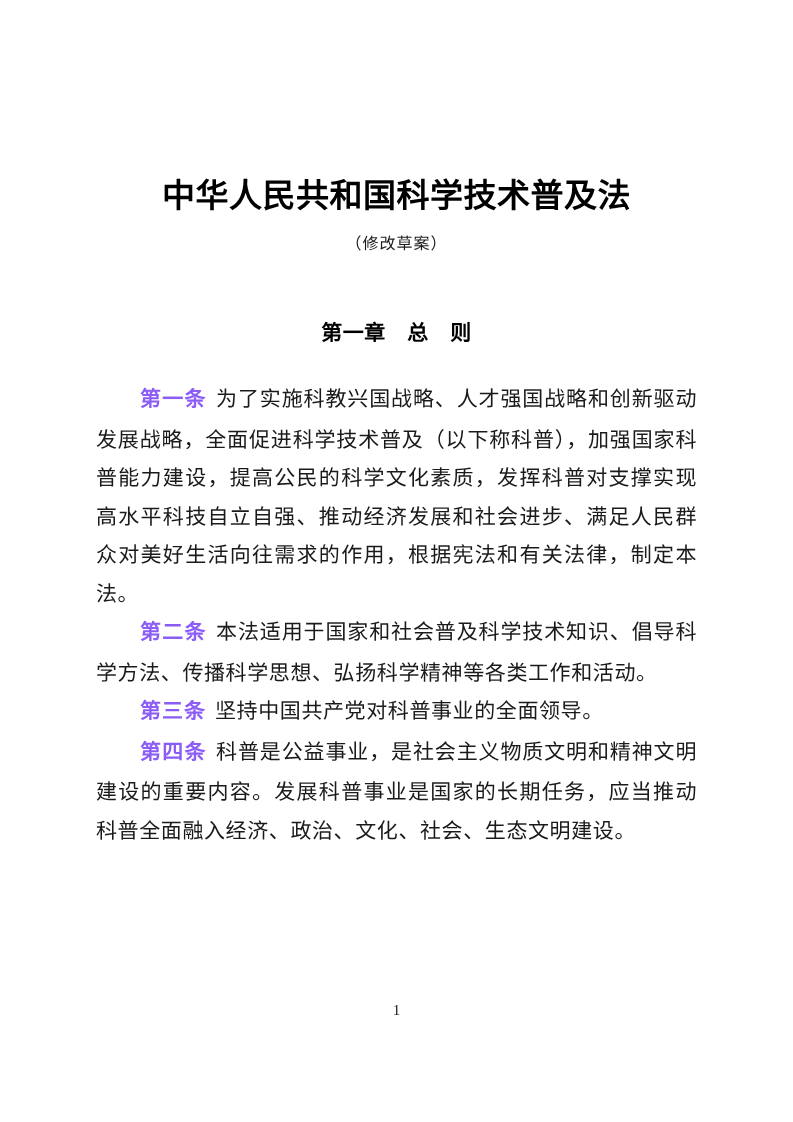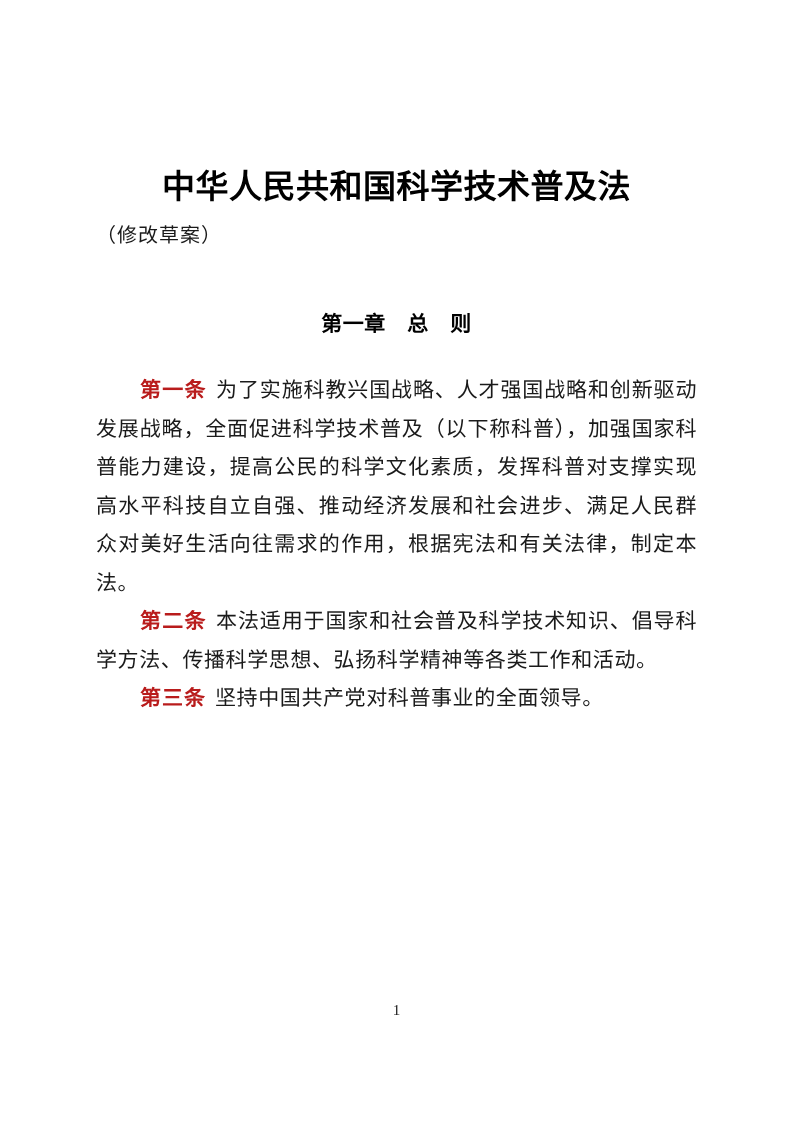--- a/index.html
+++ b/index.html
@@ -18,43 +18,44 @@
     overflow: hidden;
     font-family: "Liberation Serif", "DejaVu Serif", serif;
     color: #111111;
     -webkit-font-smoothing: antialiased;
   }
 
   
   .content {
     position: absolute;
     left: 96px;
-    top: 3px;
+    top: 12px;
     width: 601px;
   }
 
   
   .doc-title {
     margin: 0;
     padding-top: 162px;
     text-align: center;
     font-family: "DejaVu Sans", "Liberation Sans", sans-serif;
     font-weight: 700;
     font-size: 33px;
     line-height: 44px;
     letter-spacing: 0.5px;
     color: #000000;
   }
 
   .doc-subtitle {
     margin: 0;
     padding-top: 12px;
+    text-align: center;
     font-family: Liberation Sans, sans-serif;
     font-weight: 400;
-    font-size: 20px;
+    font-size: 16px;
     line-height: 28px;
     letter-spacing: 1px;
     color: #1a1a1a;
   }
 
   
   .chapter-heading {
     margin: 16px;
     padding-top: 44px;
     text-align: center;
@@ -79,25 +80,25 @@
     text-align: justify;
     text-justify: inter-character;
     text-align-last: left;
     letter-spacing: 0.6px;
     text-indent: 44px;
     color: #1a1a1a;
     word-break: break-all;
   }
 
   p.para .article-no {
-    font-family: Liberation Sans, sans-serif;
+    font-family: Liberation Mono, monospace;
     font-weight: 700;
     font-size: 21px;
     letter-spacing: 1px;
-    color: #b91c1c;
+    color: #8b5cf6;
   }
 
   p.para .gap {
     display: inline-block;
     width: 9px;
   }
 
   
   .page-number {
     position: absolute;
@@ -132,19 +133,22 @@
 
       <p class="para">
         <span class="article-no">第二条</span><span class="gap"></span><span class="article-text">本法适用于国家和社会普及科学技术知识、倡导科学方法、传播科学思想、弘扬科学精神等各类工作和活动。</span>
       </p>
 
       <p class="para">
         <span class="article-no">第三条</span><span class="gap"></span><span class="article-text">坚持中国共产党对科普事业的全面领导。</span>
       </p>
 
 
+      <p class="para">
+        <span class="article-no">第四条</span><span class="gap"></span><span class="article-text">科普是公益事业，是社会主义物质文明和精神文明建设的重要内容。发展科普事业是国家的长期任务，应当推动科普全面融入经济、政治、文化、社会、生态文明建设。</span>
+      </p>
 
     </div>
   </div>
 
   <div class="page-number">1</div>
 
 </div>
 
 </body></html>

